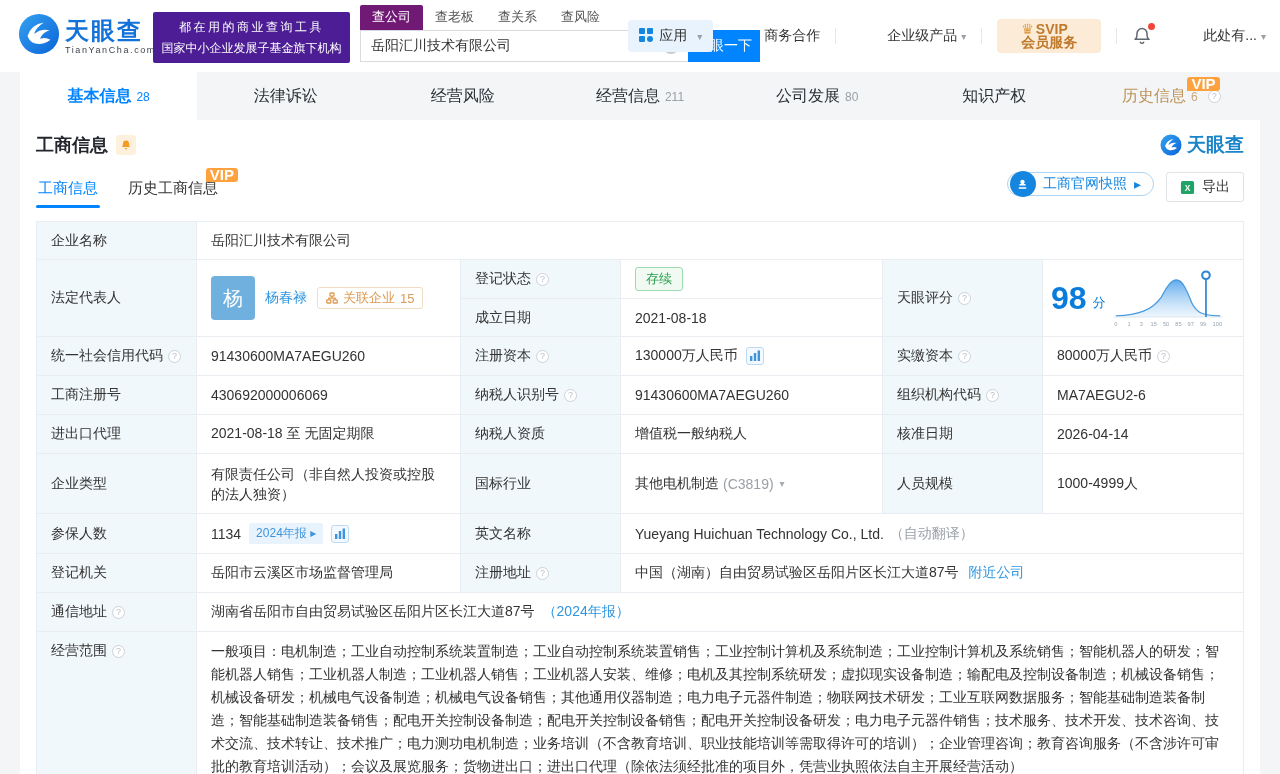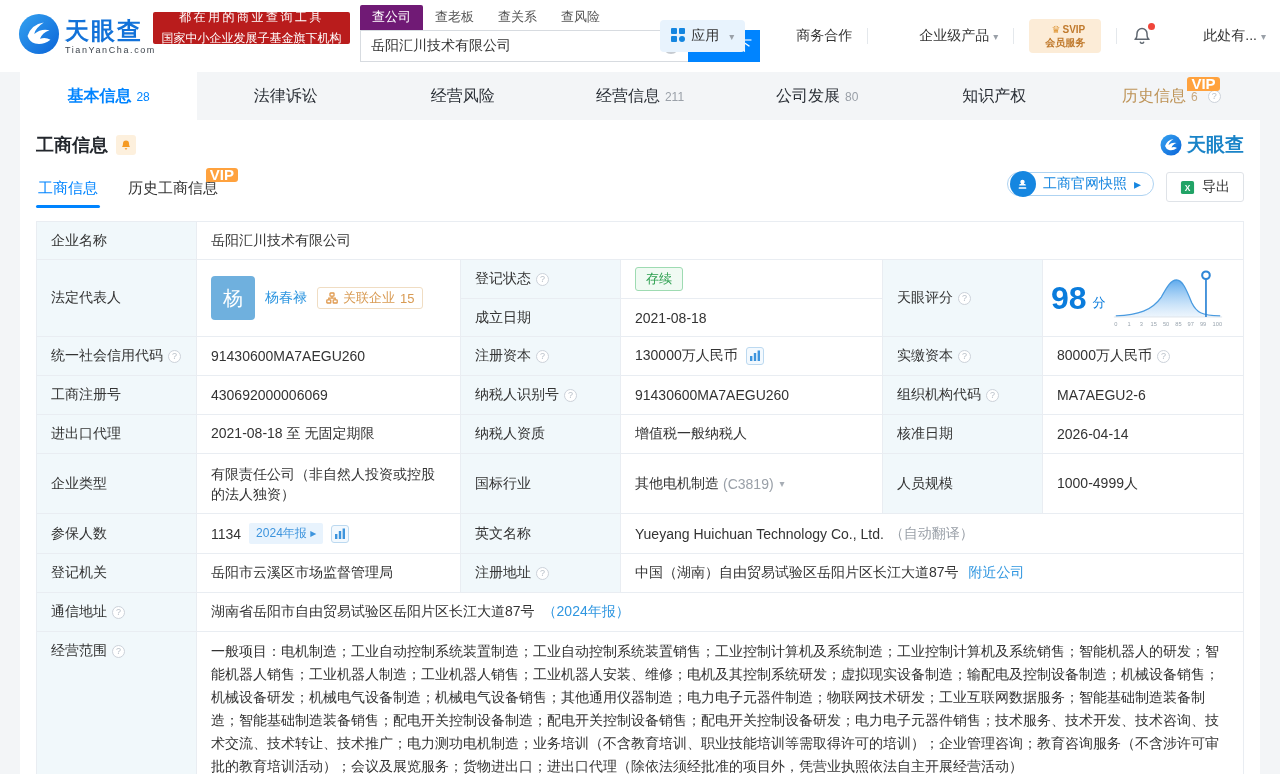--- a/index.html
+++ b/index.html
@@ -8,21 +8,21 @@
     background: #f3f5f7; color: #333;
     font-family: "Liberation Sans", "DejaVu Sans", sans-serif;
     font-size: 14px;
   }
   
   .header { height: 72px; background: #fff; position: relative; }
   .logo { position: absolute; left: 18px; top: 13px; display: flex; align-items: center; cursor: pointer; }
   .logo-text { margin-left: 5px; }
   .logo-title { font-size: 24px; font-weight: bold; color: #1272d9; letter-spacing: 2px; line-height: 28px; }
   .logo-sub { font-size: 9px; color: #3d444c; letter-spacing: 1.6px; }
-  .promo { position: absolute; left: 153px; top: 12px; width: 197px; height: 32px; background: #b91c1c;
+  .promo { position: absolute; left: 153px; top: 12px; width: 197px; height: 51px; background: #4c1d95;
     color: #fff; font-size: 12px; display: flex; flex-direction: column; justify-content: center;
     align-items: center; gap: 4px; border-radius: 2px; }
   .promo .l1 { letter-spacing: 2.5px; }
   .search { position: absolute; left: 360px; top: 5px; }
   .search-tabs { display: flex; align-items: flex-end; }
   .search-tab { font-size: 13px; color: #555; padding: 3px 12px 4px; cursor: pointer; }
   .search-tab.active { background: #701a75; color: #fff; border-radius: 2px 2px 0 0; font-family: Liberation Mono, monospace; }
   .search-row { display: flex; }
   .input-wrap { position: relative; }
   .search-input { width: 328px; height: 32px; border: 1px solid #d7dbe0; border-right: none;
@@ -31,22 +31,22 @@
   .clear-icon { position: absolute; right: 9px; top: 8px; width: 16px; height: 16px; border-radius: 50%;
     background: #c6cbd1; color: #fff; font-size: 11px; line-height: 16px; text-align: center; cursor: pointer; }
   .search-btn { width: 72px; height: 32px; background: #0084ff; color: #fff; font-size: 14px;
     border: none; cursor: pointer; font-family: inherit; }
   .nav { position: absolute; right: 14px; top: 0; height: 72px; display: flex; align-items: center; gap: 15px; }
   .apps-btn { background: #e8f3fd; border-radius: 4px; padding: 7px 11px; display: flex; align-items: center;
     gap: 6px; font-size: 14px; color: #333; cursor: pointer; }
   .nav-item { font-size: 14px; color: #333; cursor: pointer; display: flex; align-items: center; margin-left: 36px; }
   .caret { color: #9aa0a8; font-size: 10px; margin-left: 4px; }
   .divider { width: 1px; height: 16px; background: #e4e8ec; }
-  .svip { background: #fcecd7; border-radius: 4px; padding: 4px 16px; text-align: right; color: #c07a2d;
-    font-size: 10px; font-weight: bold; line-height: 13px; cursor: pointer; }
+  .svip { background: #fcecd7; border-radius: 4px; padding: 4px 24px; text-align: left; color: #c07a2d;
+    font-size: 14px; font-weight: bold; line-height: 13px; cursor: pointer; }
   .svip .crown { color: #e09a3e; margin-right: 2px; }
   .bell-wrap { position: relative; cursor: pointer; display: flex; }
   .dot { position: absolute; top: -3px; right: -3px; width: 7px; height: 7px; border-radius: 50%; background: #f0453a; }
   
   .tabbar { height: 48px; background: #f3f5f7; display: flex; padding: 0 20px; }
   .tab { flex: 1; display: flex; align-items: center; justify-content: center; gap: 5px;
     font-size: 16px; color: #2a2f36; cursor: pointer; position: relative; }
   .tab .count { font-size: 12px; color: #9aa0a8; margin-top: 2px; }
   .tab.active { background: #fff; color: #0084ff; font-weight: bold; }
   .tab.active .count { color: #0084ff; font-weight: normal; }

